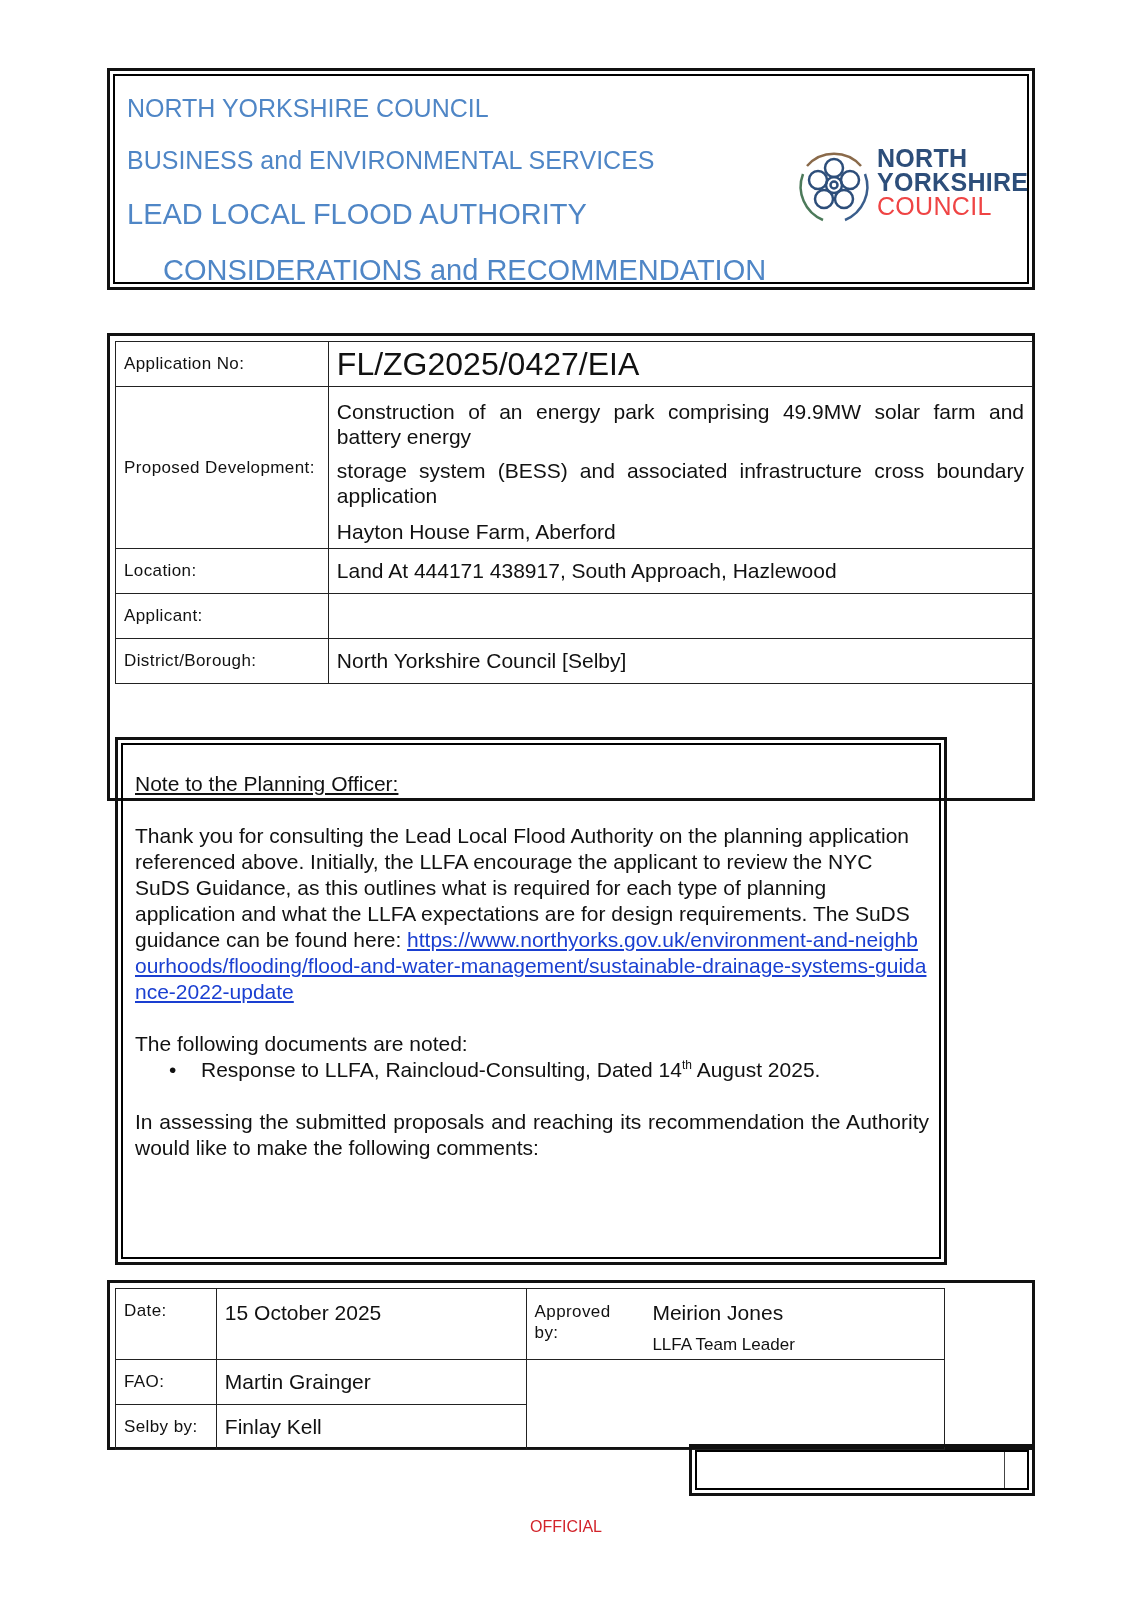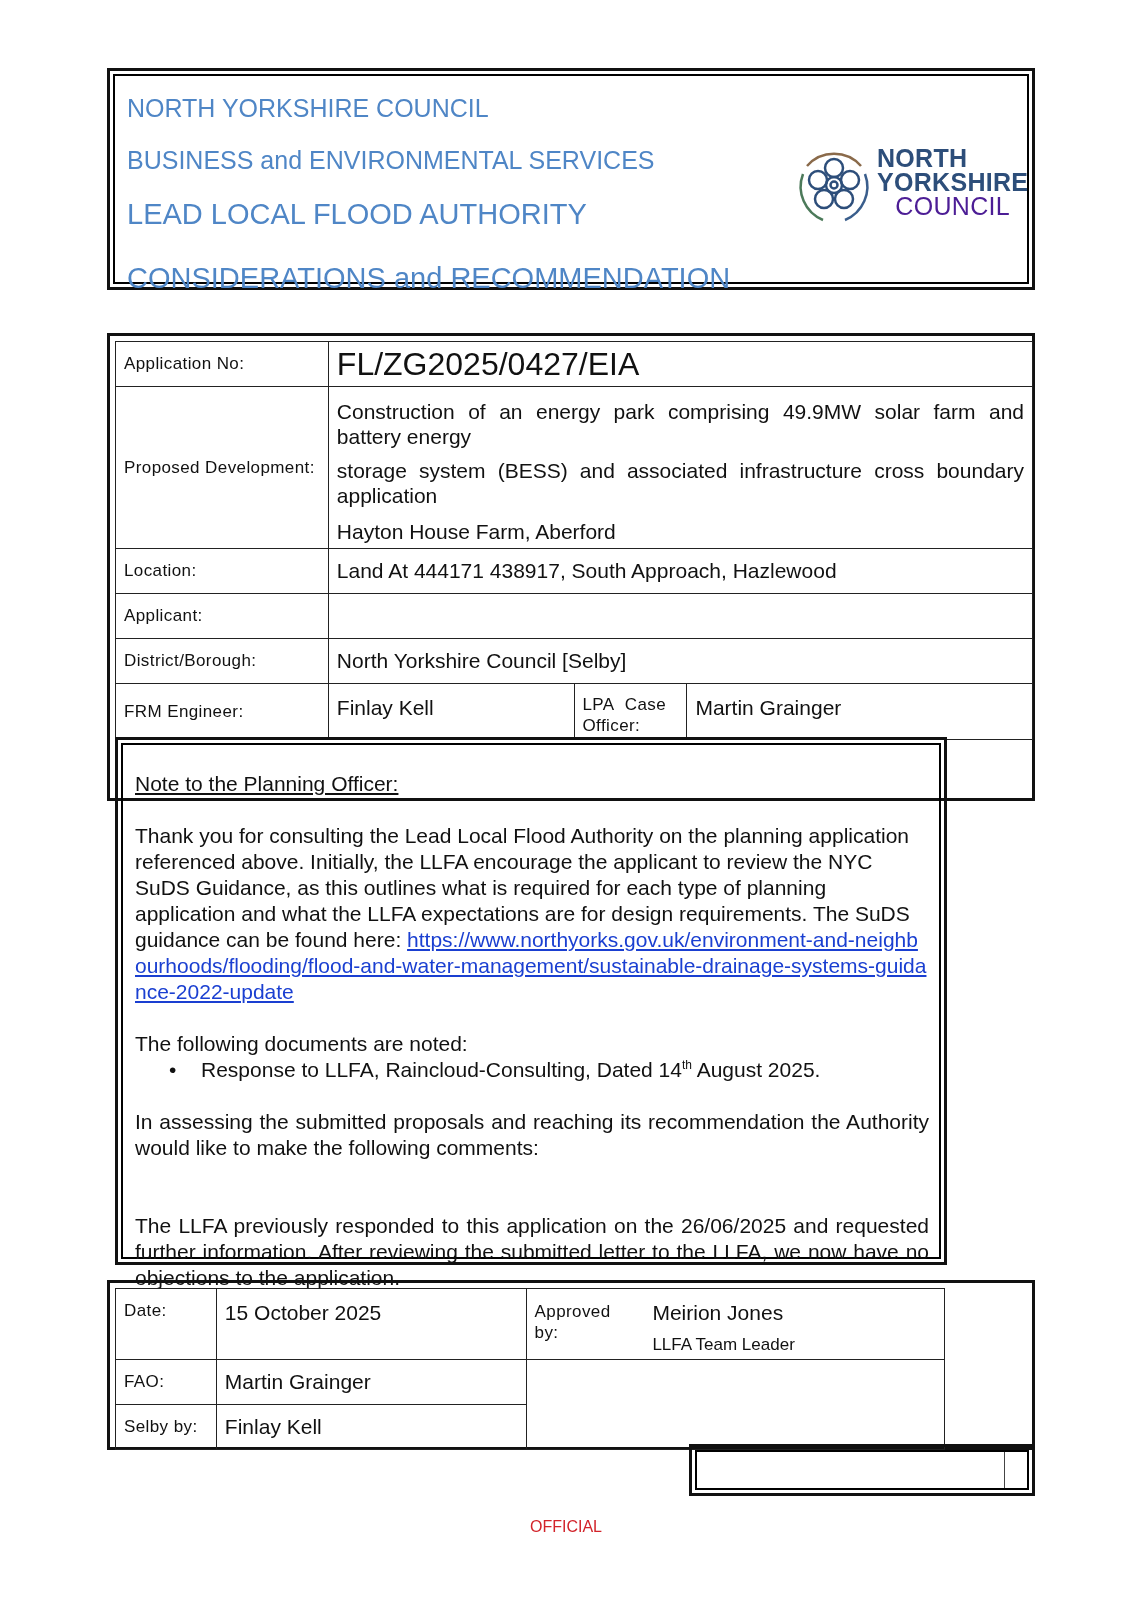--- a/index.html
+++ b/index.html
@@ -15,24 +15,24 @@
       position: absolute; border: 2px solid #000000; box-sizing: border-box;
       left: 3px; top: 3px; right: 3px; bottom: 3px;
     }
 
     
     #header { left: 107px; top: 68px; width: 928px; height: 222px; }
     .hdr-line { position: absolute; left: 12px; color: #4f86c6; white-space: nowrap; }
     .hdr-l1 { top: 18px; font-size: 25px; }
     .hdr-l2 { top: 70px; font-size: 25px; }
     .hdr-l3 { top: 122px; font-size: 29px; }
-    .hdr-l4 { top: 186px; font-size: 29px; }
+    .hdr-l4 { top: 178px; font-size: 29px; margin-left: 36px; }
     .logo { position: absolute; left: 678px; top: 68px; width: 240px; height: 86px; }
     .logo-text { position: absolute; left: 84px; top: 2px; line-height: 24px; font-size: 25px; font-weight: bold; color: #2d4e7a; letter-spacing: 0.3px; }
-    .logo-text .thin { font-weight: normal; color: #4c1d95; text-align: center; }
+    .logo-text .thin { font-weight: normal; color: #ef4444; }
 
     
     #details { left: 107px; top: 333px; width: 928px; height: 468px; }
     table { border-collapse: collapse; position: absolute; }
     td { border: 1px solid #222; vertical-align: middle; padding: 0 8px; box-sizing: border-box; }
     .lbl { font-size: 17px; letter-spacing: 0.4px; }
     .val { font-size: 21px; }
     #details-table { left: 2px; top: 2px; width: 918px; }
 
     
@@ -115,47 +115,40 @@
         <td colspan="3" class="val">Land At 444171 438917, South Approach, Hazlewood</td>
       </tr>
       <tr style="height:45px">
         <td class="lbl">Applicant:</td>
         <td colspan="3" class="val"></td>
       </tr>
       <tr style="height:45px">
         <td class="lbl">District/Borough:</td>
         <td colspan="3" class="val">North Yorkshire Council [Selby]</td>
       </tr>
-      <tr style="height:56px">
-        <td class="lbl">FRM Engineer:</td>
-        <td class="val" style="vertical-align:top;padding-top:12px;">Finlay Kell</td>
-        <td class="lbl" style="line-height:21px;vertical-align:top;padding-top:10px;word-spacing:6px;">LPA Case Officer:</td>
-        <td class="val" style="vertical-align:top;padding-top:12px;">Martin Grainger</td>
-      </tr>
     </tbody>
       </table>
   </div>
 </div>
 
 <div class="frame-outer" id="note">
   <div class="frame-inner">
     <div class="note-body">
       <span class="note-heading">Note to the Planning Officer:</span>
       <div style="height:26px"></div>
       <span class="p"><span>Thank you for consulting the Lead Local Flood Authority on the planning application referenced above. Initially, the LLFA encourage the applicant to review the NYC SuDS Guidance, as this outlines what is required for each type of planning application and what the LLFA expectations are for design requirements. The SuDS guidance can be found here: </span><span class="link" style="word-break:break-all;">https://www.northyorks.gov.uk/environment-and-neighbourhoods/flooding/flood-and-water-management/sustainable-drainage-systems-guidance-2022-update</span></span>
       <div style="height:26px"></div>
       <span class="p">The following documents are noted:</span>
       <div class="bullet-row">
         <span class="bullet-dot">•</span>
         <span>Response to LLFA, Raincloud-Consulting, Dated 14</span><sup>th</sup><span> August 2025.</span>
       </div>
       <div style="height:26px"></div>
       <span class="p" style="text-align:justify;">In assessing the submitted proposals and reaching its recommendation the Authority would like to make the following comments:</span>
       <div style="height:52px"></div>
-      <span class="p" style="text-align:justify;">The LLFA previously responded to this application on the 26/06/2025 and requested further information. After reviewing the submitted letter to the LLFA, we now have no objections to the application.</span>
     </div>
   </div>
 </div>
 
 <div class="frame-outer" id="signoff">
   <div class="frame-inner" style="border:none;">
     <table id="signoff-table">
       <colgroup>
         <col style="width:108px">
           <col style="width:348px">

